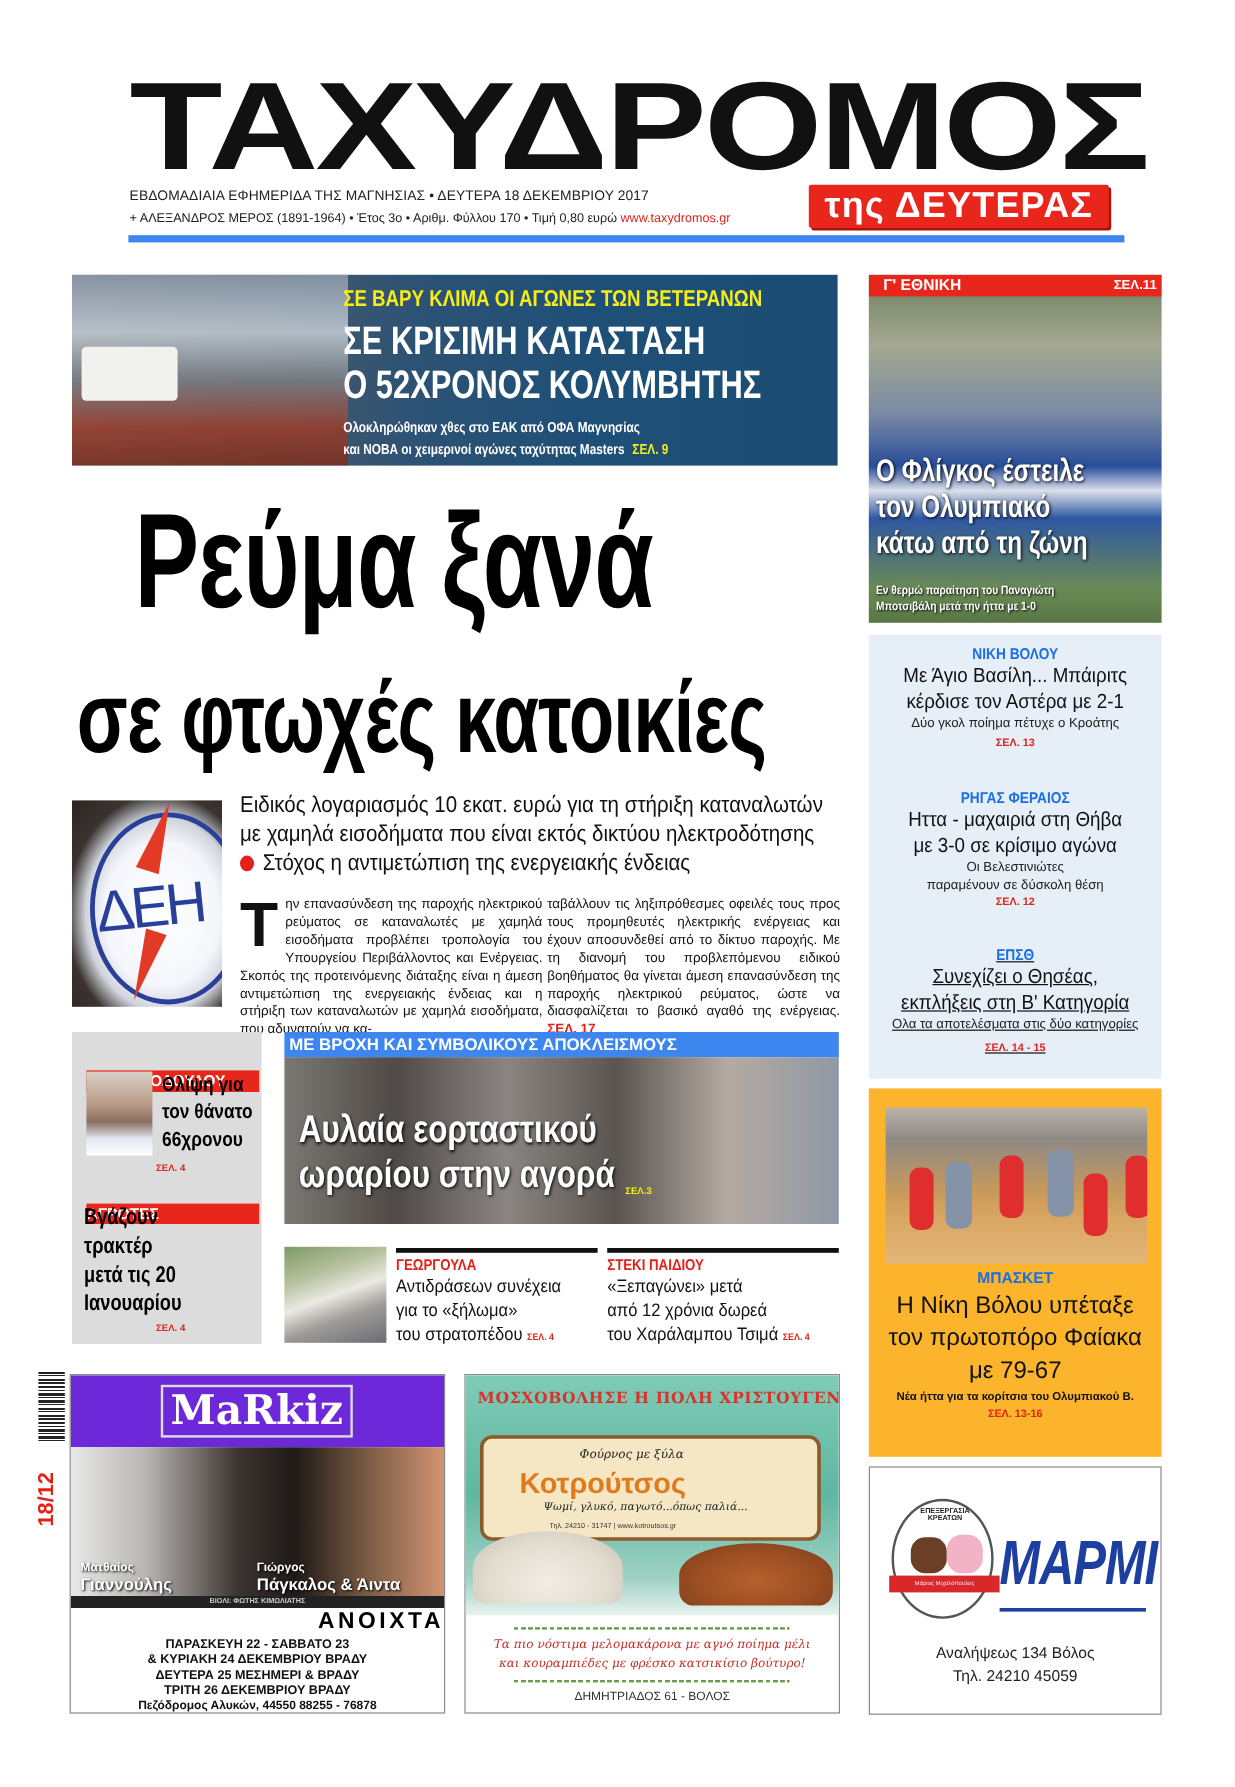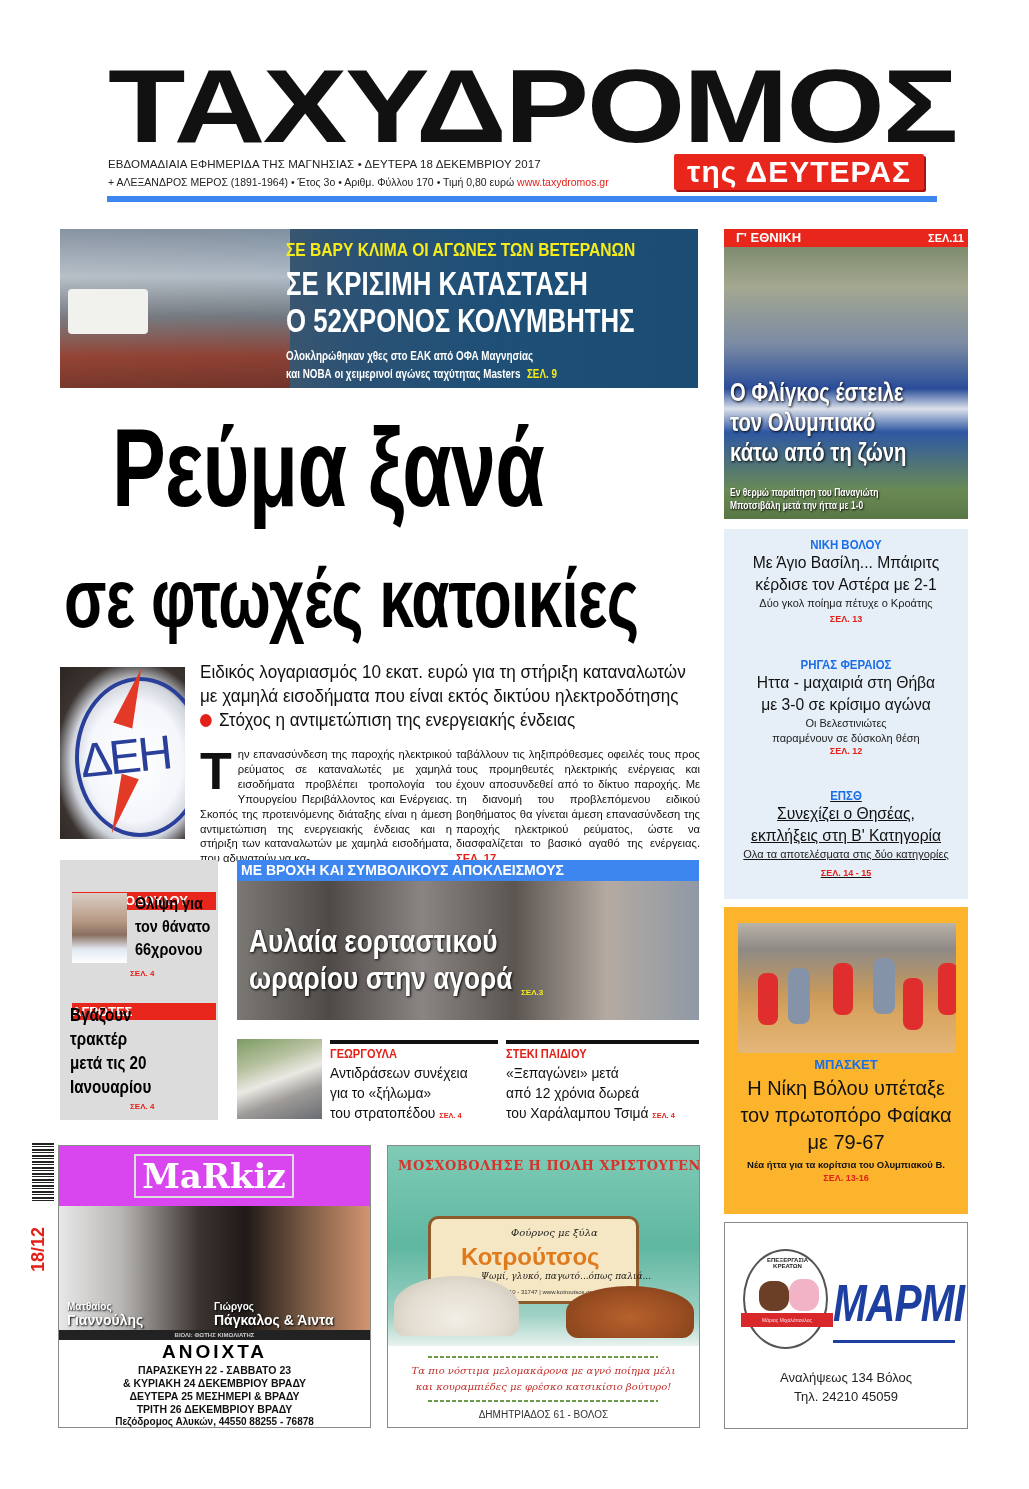--- a/index.html
+++ b/index.html
@@ -95,37 +95,37 @@
     .player-b { position: absolute; width: 22px; height: 56px; background: #8593a8; border-radius: 8px; }
     .orange-item { position: absolute; left: 0; top: 150px; width: 244px; text-align: center; }
     .orange-kicker { font-weight: 700; font-size: 13px; color: #1a6ee6; }
     .orange-title { font-size: 20px; line-height: 27px; color: #111; margin-top: 3px; }
     .orange-sub { font-size: 9.5px; font-weight: 700; color: #111; margin-top: 3px; }
     .orange-pg { font-size: 9px; font-weight: 700; color: #e32119; margin-top: 3px; }
 
     
     .ad-box { border: 1px solid #8a8a8a; background: #fff; overflow: hidden; }
     .ad-markiz { left: 58px; top: 1145px; width: 313px; height: 283px; }
-    .markiz-top { position: absolute; left: 0; top: 0; width: 100%; height: 60px; background: #d946ef; }
+    .markiz-top { position: absolute; left: 0; top: 0; width: 100%; height: 60px; background: #6d28d9; }
     .markiz-logo { position: absolute; left: 75px; top: 8px; width: 160px; height: 44px; border: 2px solid #ddd; color: #fff; font-weight: 700; font-size: 34px; line-height: 40px; text-align: center; font-family: "DejaVu Serif", serif; }
     .markiz-photo { position: absolute; left: 0; top: 60px; width: 100%; height: 128px; background: linear-gradient(90deg, #e8e8e8 0%, #b8b6b4 20%, #3b3330 45%, #1f1a18 60%, #7d5d45 80%, #d39472 100%); }
     .markiz-name { position: absolute; color: #fff; font-weight: 700; white-space: nowrap; text-shadow: 1px 1px 2px #000; }
     .mn1a { left: 8px; top: 155px; font-size: 10px; }
     .mn1b { left: 8px; top: 166px; font-size: 14px; }
     .mn2a { left: 155px; top: 155px; font-size: 10px; }
     .mn2b { left: 155px; top: 166px; font-size: 14px; }
     .markiz-violin { position: absolute; left: 0; top: 184px; width: 100%; height: 10px; background: #222; color: #ccc; font-size: 6px; font-weight: 700; text-align: center; line-height: 10px; }
-    .markiz-open { position: absolute; left: 0; top: 196px; width: 100%; text-align: center; font-weight: 700; font-size: 19px; letter-spacing: 3px; color: #000; line-height: 20px; }
+    .markiz-open { position: absolute; left: 0; top: 196px; width: 100%; text-align: right; font-weight: 700; font-size: 19px; letter-spacing: 3px; color: #000; line-height: 20px; }
     .markiz-dates { position: absolute; left: 0; top: 218px; width: 100%; text-align: center; font-weight: 700; font-size: 10.5px; line-height: 13px; color: #111; white-space: nowrap; }
     .markiz-addr { position: absolute; left: 0; top: 270px; width: 100%; text-align: center; font-weight: 700; font-size: 10px; color: #111; white-space: nowrap; }
 
     .ad-kotr { left: 387px; top: 1145px; width: 313px; height: 283px; }
     .kotr-bg { position: absolute; left: 0; top: 0; width: 100%; height: 200px; background: linear-gradient(180deg, #7fcbb6 0%, #5fb7a1 50%, #9fd2c5 85%, #e9f2ef 100%); }
     .kotr-arc { position: absolute; left: 10px; top: 12px; width: 290px; font-family: "DejaVu Serif", serif; font-weight: 700; font-size: 13px; color: #d9322b; text-align: center; white-space: nowrap; letter-spacing: 0.5px; }
-    .kotr-sign { position: absolute; left: 40px; top: 50px; width: 211px; height: 88px; background: #f5e6c4; border: 3px solid #8c5a2b; border-radius: 10px; margin-top: 20px; }
+    .kotr-sign { position: absolute; left: 12px; top: 50px; width: 284px; height: 88px; background: #f5e6c4; border: 3px solid #8c5a2b; border-radius: 10px; }
     .kotr-top { position: absolute; left: 80px; top: 8px; font-family: "DejaVu Serif", serif; font-style: italic; font-size: 10px; color: #222; }
     .kotr-brand { position: absolute; left: 30px; top: 24px; font-weight: 700; font-size: 24px; color: #e07b1d; }
     .kotr-slogan { position: absolute; left: 50px; top: 52px; font-family: "DejaVu Serif", serif; font-style: italic; font-size: 9px; color: #222; white-space: nowrap; }
     .kotr-tel { position: absolute; left: 55px; top: 70px; font-size: 6px; color: #333; white-space: nowrap; }
     .kotr-cookies-l { position: absolute; left: 6px; top: 130px; width: 125px; height: 60px; background: radial-gradient(ellipse at 50% 70%, #f2eee6 0%, #e3ddd0 55%, #c7c1b6 100%); border-radius: 50% 50% 10px 10px; }
     .kotr-cookies-r { position: absolute; left: 178px; top: 140px; width: 128px; height: 52px; background: radial-gradient(ellipse at 50% 60%, #b7612c 0%, #9a4e22 55%, #7c3c17 100%); border-radius: 50% 50% 12px 12px; }
     .kotr-line { position: absolute; left: 40px; width: 230px; height: 2px; background: repeating-linear-gradient(90deg, #6b9b4a 0 4px, transparent 4px 6px); }
     .kotr-msg { position: absolute; left: 0; top: 217px; width: 100%; text-align: center; font-family: "DejaVu Serif", serif; font-style: italic; font-size: 10px; line-height: 16px; color: #c0312a; white-space: nowrap; }
     .kotr-addr { position: absolute; left: 0; top: 263px; width: 100%; text-align: center; font-size: 10px; color: #333; white-space: nowrap; }
 

